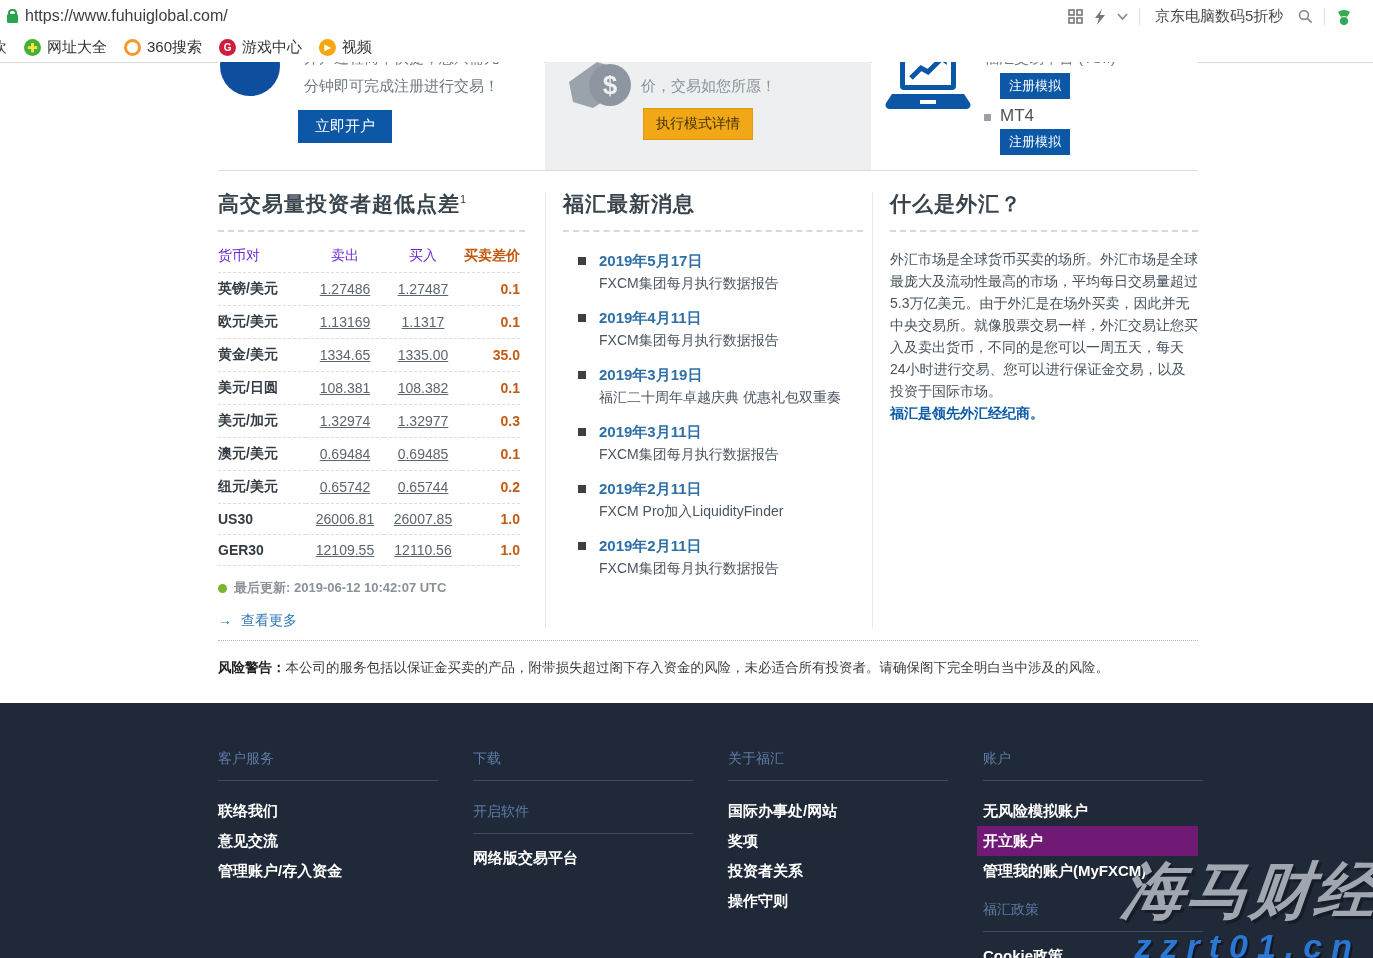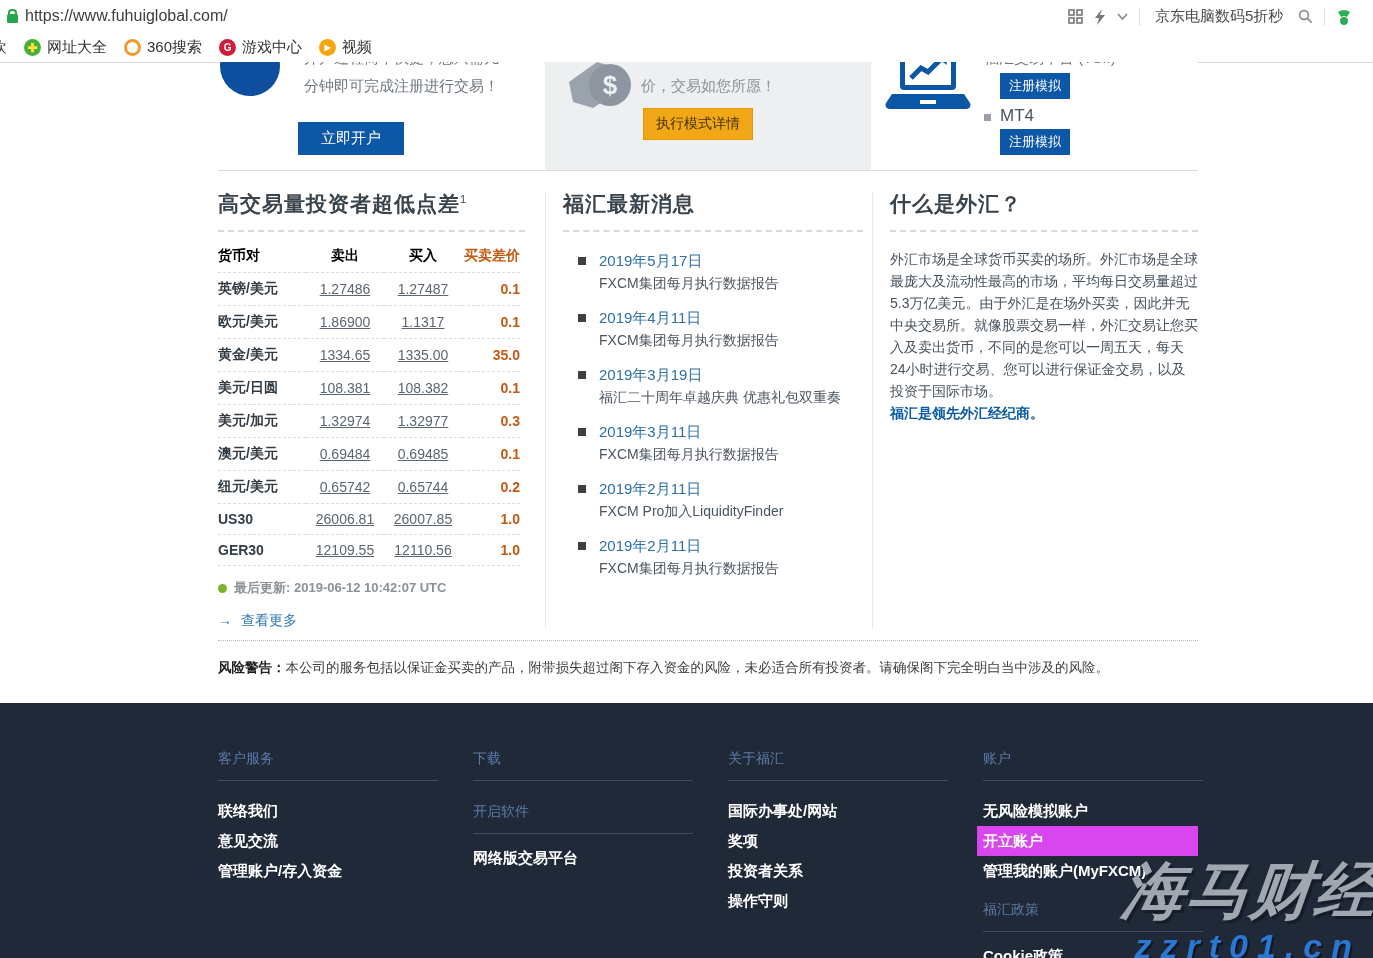--- a/index.html
+++ b/index.html
@@ -37,21 +37,21 @@
   .p-circle{position:absolute;left:2px;top:-26px;width:60px;height:60px;border-radius:50%;background:#0d4f9e;}
   .clip-strip{position:absolute;height:9px;overflow:hidden;}
   .clip-strip span{display:block;margin-top:-12px;font-size:15px;color:#6e7780;white-space:nowrap;}
   .c1-strip{left:86px;top:-1px;width:235px;}
   .c3-strip{left:112px;top:-1px;width:200px;}
   .p-line{position:absolute;font-size:15px;color:#6e7780;white-space:nowrap;}
   .c1-line{left:86px;top:15px;}
   .c2-line{left:96px;top:15px;color:#8a939b;}
   .btn-blue{position:absolute;background:#0c57a6;color:#fff;border:none;cursor:pointer;
             font-family:"Liberation Sans",sans-serif;}
-  .c1-btn{left:80px;top:60px;font-size:15px;padding:7px 23px;}
+  .c1-btn{left:80px;top:48px;font-size:15px;padding:7px 17px;}
   .btn-yellow{position:absolute;left:98px;top:46px;background:#f1a716;border:1px solid #dd9b10;color:#453403;
               font-size:14px;padding:6px 12px;cursor:pointer;font-family:"Liberation Sans",sans-serif;}
   .money-ico{position:absolute;left:18px;top:-8px;}
   .laptop-ico{position:absolute;left:12px;top:-18px;}
   .c3-btn1{left:128px;top:11px;font-size:13px;padding:4px 9px;}
   .c3-btn2{left:128px;top:67px;font-size:13px;padding:4px 9px;}
   .mt4-bullet{position:absolute;left:112px;top:52px;width:7px;height:7px;background:#9aa0a6;}
   .mt4{position:absolute;left:128px;top:44px;font-size:17px;color:#4a545c;}
 
   
@@ -59,34 +59,34 @@
   .vline{position:absolute;top:2px;height:436px;width:1px;background:#e8e8e8;}
   .vl1{left:327px;} .vl2{left:654px;}
   .mcol{position:absolute;top:0;}
   .m-table{left:0;width:307px;} .m-news{left:345px;width:300px;} .m-about{left:672px;width:308px;}
   .sec-title{font-size:21px;font-weight:bold;color:#3a444d;letter-spacing:1px;}
   .sec-title sup{font-size:11px;font-weight:normal;}
   .dash{border-bottom:2px dashed #d9d9d9;margin-top:12px;}
 
   table.spread{width:302px;border-collapse:collapse;margin-top:8px;font-size:14px;}
   .spread th,.spread td{padding:7px 0;border-bottom:1px dashed #ddd;}
-  .spread th{font-weight:bold;color:#000000;}
+  .spread th{font-weight:normal;color:#6d28d9;}
   .c0{text-align:left;width:88px;} .cc{text-align:center;width:78px;} .c3{text-align:right;width:58px;}
   td.c0{font-weight:bold;color:#333c44;}
   td.cc{color:#5c6670;text-decoration:underline;}
   td.c3,th.c3{font-weight:bold;color:#c35a13;}
 
   .last-upd{margin-top:13px;font-size:13px;color:#8b9198;font-weight:bold;display:flex;align-items:center;gap:7px;}
   .gdot{width:9px;height:9px;border-radius:50%;background:#7ab52c;flex:none;}
   .more{margin-top:15px;font-size:14px;color:#2e77b5;display:flex;gap:9px;cursor:pointer;width:max-content;}
 
   .news-list{margin-top:20px;}
   .news-item{position:relative;padding-left:36px;margin-bottom:16px;}
   .nbullet{position:absolute;left:15px;top:5px;width:8px;height:8px;background:#3f3f3f;}
-  .ndate{font-size:15px;color:#2d6fa6;display:block;margin-bottom:4px;cursor:pointer;text-decoration:none;}
+  .ndate{font-size:15px;color:#2d6fa6;display:block;margin-bottom:4px;cursor:pointer;text-decoration:none;font-weight:bold;}
   .ntext{font-size:14px;color:#4b5560;}
 
   .about-body{margin-top:16px;font-size:14px;line-height:22px;color:#46525c;}
   .about-link{display:block;font-size:14px;font-weight:bold;color:#0b5aa5;cursor:pointer;text-decoration:none;}
 
   .dotsep{position:absolute;left:218px;top:640px;width:980px;border-top:1px dotted #b9b9b9;}
   .risk{position:absolute;left:218px;top:659px;width:980px;font-size:13.5px;color:#3c3c3c;}
   .risk b{color:#1f1f1f;}
 
   
@@ -94,21 +94,21 @@
   .f-col{position:absolute;top:47px;width:220px;}
   .fc1{left:218px;} .fc2{left:473px;} .fc3{left:728px;} .fc4{left:983px;}
   .f-head{font-size:14px;color:#5d7ba6;padding-bottom:12px;border-bottom:1px solid #3e4b63;}
   .f-links{margin-top:22px;}
   .f-link{display:block;position:relative;font-size:15px;font-weight:bold;color:#fff;line-height:16px;
           margin-bottom:14px;cursor:pointer;text-decoration:none;}
   .f-head2{margin-top:22px;}
   .f-links2{margin-top:16px;}
   .red-outline{position:absolute;left:-16px;top:-11px;width:140px;height:36px;border:4px solid #dd1d1d;
                border-radius:9px;pointer-events:none;}
-  .hl{background:#d946ef;margin:-7px 0 7px -6px;padding:7px 6px;width:221px;box-sizing:border-box;}
+  .hl{background:#701a75;margin:-7px 0 7px -6px;padding:7px 6px;width:221px;box-sizing:border-box;}
   .wm-brand{position:absolute;right:-6px;top:146px;font-size:62px;font-weight:bold;font-style:italic;
             color:#a0a7b1;text-shadow:3px 3px 0 rgba(15,20,30,0.55);transform:skewX(-6deg);
             letter-spacing:2px;white-space:nowrap;}
   .wm-site{position:absolute;right:12px;top:224px;font-size:34px;font-weight:bold;font-style:italic;
            color:#2b77d4;letter-spacing:9px;text-shadow:2px 2px 0 rgba(8,12,20,0.6);white-space:nowrap;}
 </style>
 </head>
 <body>
 
 <div class="screen">
@@ -236,21 +236,21 @@
         </thead>
         <tbody>
           <tr>
               <td class="c0">英镑/美元</td>
               <td class="cc">1.27486</td>
               <td class="cc">1.27487</td>
               <td class="c3">0.1</td>
             </tr>
           <tr>
               <td class="c0">欧元/美元</td>
-              <td class="cc">1.86900</td>
+              <td class="cc">1.13169</td>
               <td class="cc">1.1317</td>
               <td class="c3">0.1</td>
             </tr>
           <tr>
               <td class="c0">黄金/美元</td>
               <td class="cc">1334.65</td>
               <td class="cc">1335.00</td>
               <td class="c3">35.0</td>
             </tr>
           <tr>

